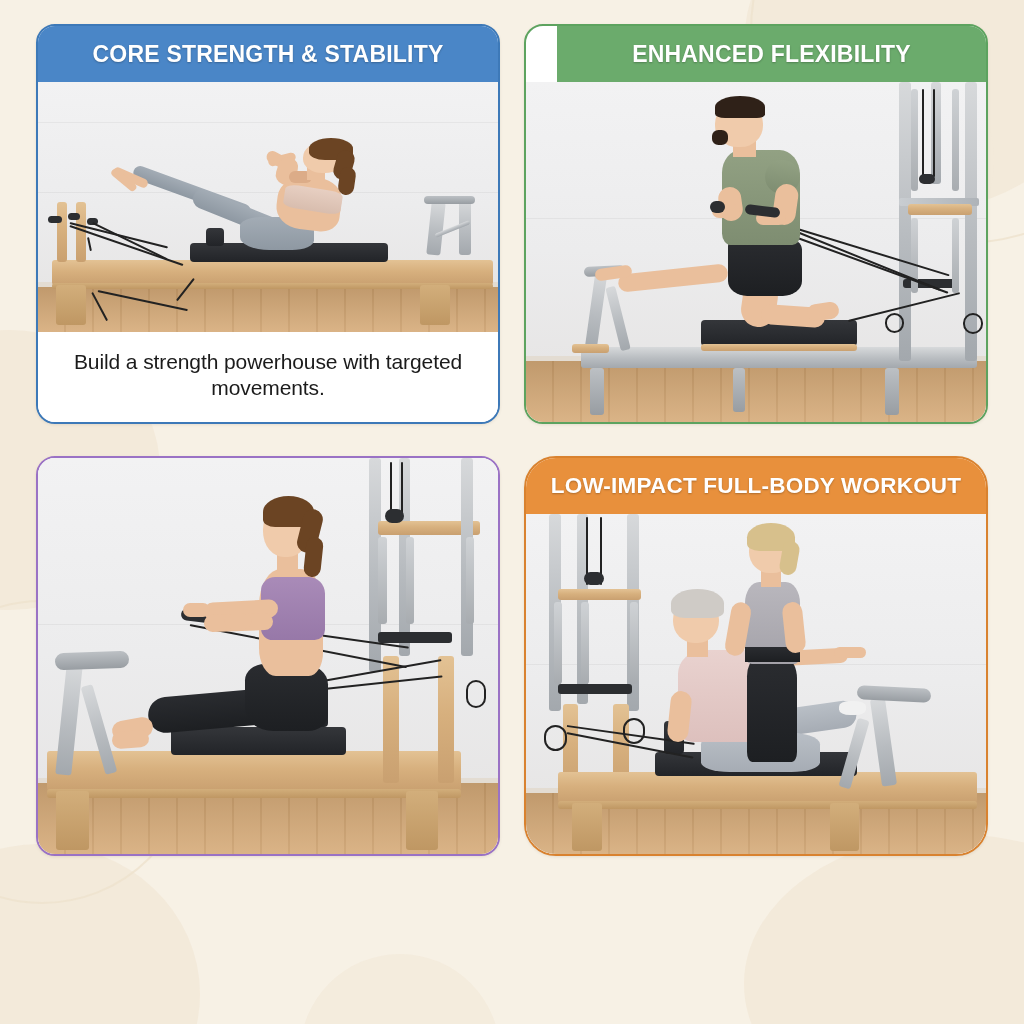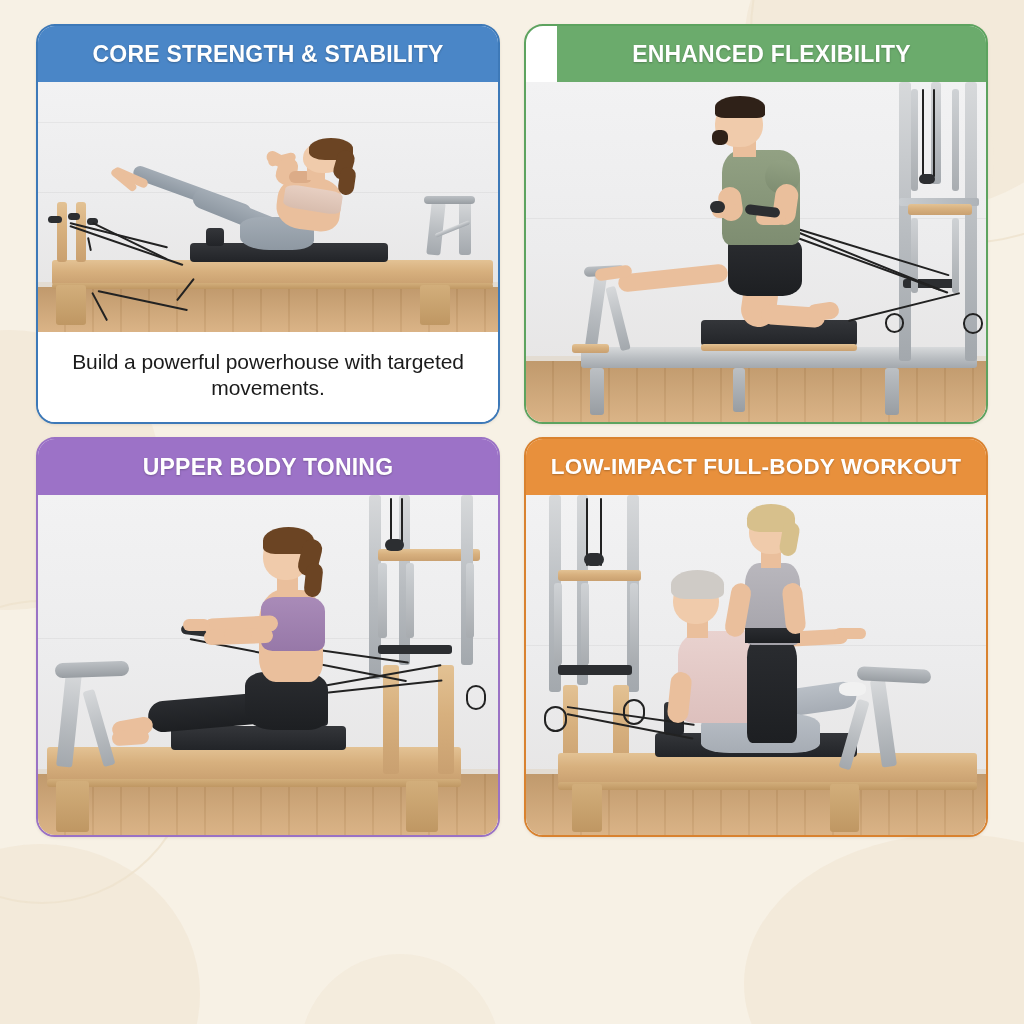--- a/index.html
+++ b/index.html
@@ -76,21 +76,21 @@
     white-space: nowrap;
     transform: scaleX(0.985);
   }
 
   
   #card-grid {
     margin-top: 24px;
     display: grid;
     grid-template-columns: 1fr 1fr;
     grid-template-rows: 400px 400px;
-    gap: 13px 24px;
+    gap: 32px 24px;
   }
 
   .card {
     position: relative;
     border-radius: 19px;
     border: 2px solid #cbb;
     background: #ffffff;
     overflow: hidden;
     display: flex;
     flex-direction: column;
@@ -134,21 +134,21 @@
     letter-spacing: -0.1px;
   }
 
   
   .card.c-blue   { border-color: #3d79b8; }
   .card.c-blue   .card-header { background: #4a86c7; }
   .card.c-green  { border-color: #5da35f; }
   .card.c-green  .card-header { background: #6bab6c; margin-left: 31px; }
   .card.c-purple { border-color: #9a72c5; }
   .card.c-purple .card-header { background: #9c72c7; }
-  .card.c-orange { border-color: #d9822f; }
+  .card.c-orange { border-color: #d9822f; border-radius: 32px; }
   .card.c-orange .card-header { background: #e8903c; }
 
   
   .scene { position: absolute; inset: 0; }
   .wall  { position: absolute; left:0; right:0; top:0; height: 82%;
            background: linear-gradient(180deg,#f2f2f3 0%,#ececed 60%,#e7e6e6 100%); }
   .wall-seam { position:absolute; left:0; right:0; height:1px; background:rgba(0,0,0,.045); }
   .floor {
     position: absolute; left: 0; right: 0; bottom: 0; height: 18%;
     background: repeating-linear-gradient(90deg,
@@ -283,21 +283,21 @@
             <div class="skin" style="position:absolute;left:58.5%;top:34%;width:4%;height:5%;"></div>
             <div class="head skin-pale" style="position:absolute;left:57.5%;top:24%;width:9%;height:12.5%;"></div>
 
             <div class="hair-brown" style="position:absolute;left:59%;top:22.5%;width:9.5%;height:8.5%;border-radius:55% 55% 30% 40%;"></div>
             <div class="hair-brown r" style="position:absolute;left:64.5%;top:27%;width:4%;height:12%;transform:rotate(16deg);"></div>
             <div class="hair-brown r" style="position:absolute;left:65.5%;top:34%;width:3.4%;height:11%;transform:rotate(8deg);"></div>
           </div>
         </div>
       </div>
 
-      <div class="card-caption">Build a powerful powerhouse with targeted movements.</div>
+      <div class="card-caption">Build a strength powerhouse with targeted movements.</div>
     </div>
 
     <div class="card c-green">
       <div class="card-header">ENHANCED FLEXIBILITY</div>
 
       <div class="card-photo">
         <div class="scene">
           <div class="wall"></div>
           <div class="wall-seam" style="top:40%"></div>
           <div class="baseboard"></div>
@@ -364,21 +364,20 @@
             <div class="head skin-pale" style="position:absolute;left:41%;top:5.5%;width:10.5%;height:13.5%;"></div>
             <div class="hair-dark" style="position:absolute;left:41%;top:4%;width:11%;height:6.5%;border-radius:55% 55% 18% 22%;"></div>
             <div class="hair-dark" style="position:absolute;left:40.5%;top:14%;width:3.5%;height:4.5%;border-radius:40%;"></div>
           </div>
         </div>
       </div>
 
     </div>
 
     <div class="card c-purple">
-      <div class="card-header">UPPER BODY TONING</div>
 
       <div class="card-photo">
         <div class="scene">
           <div class="wall"></div>
           <div class="wall-seam" style="top:42%"></div>
           <div class="baseboard"></div>
           <div class="floor"></div>
 
           <div class="reformer" style="inset:0">
             <div class="rail wood" style="left:2%;right:8%;top:74%;height:10%;"></div>

